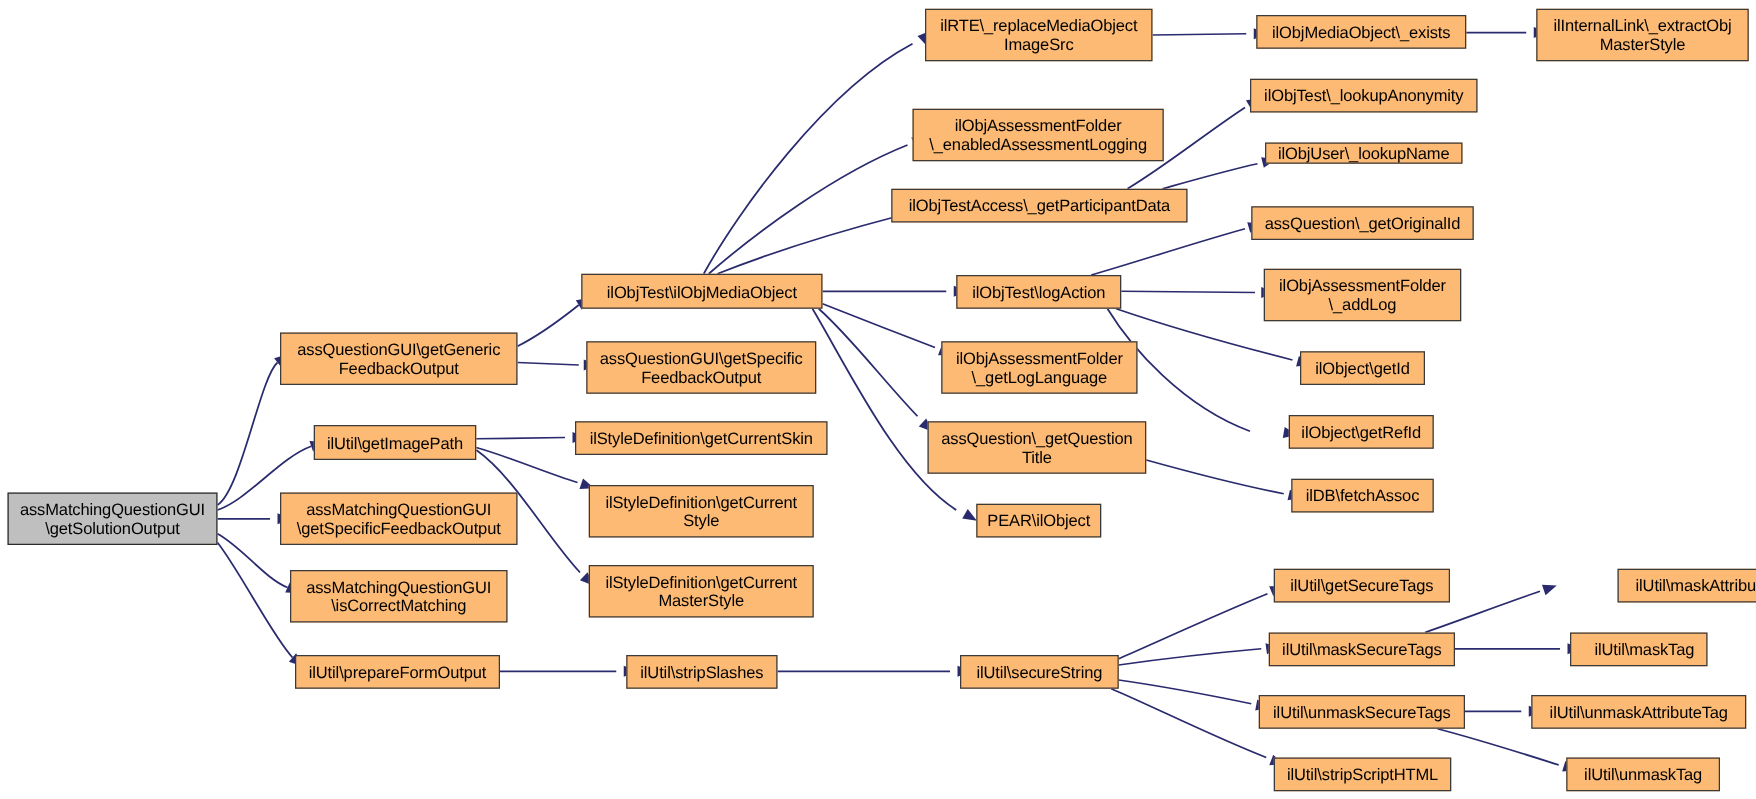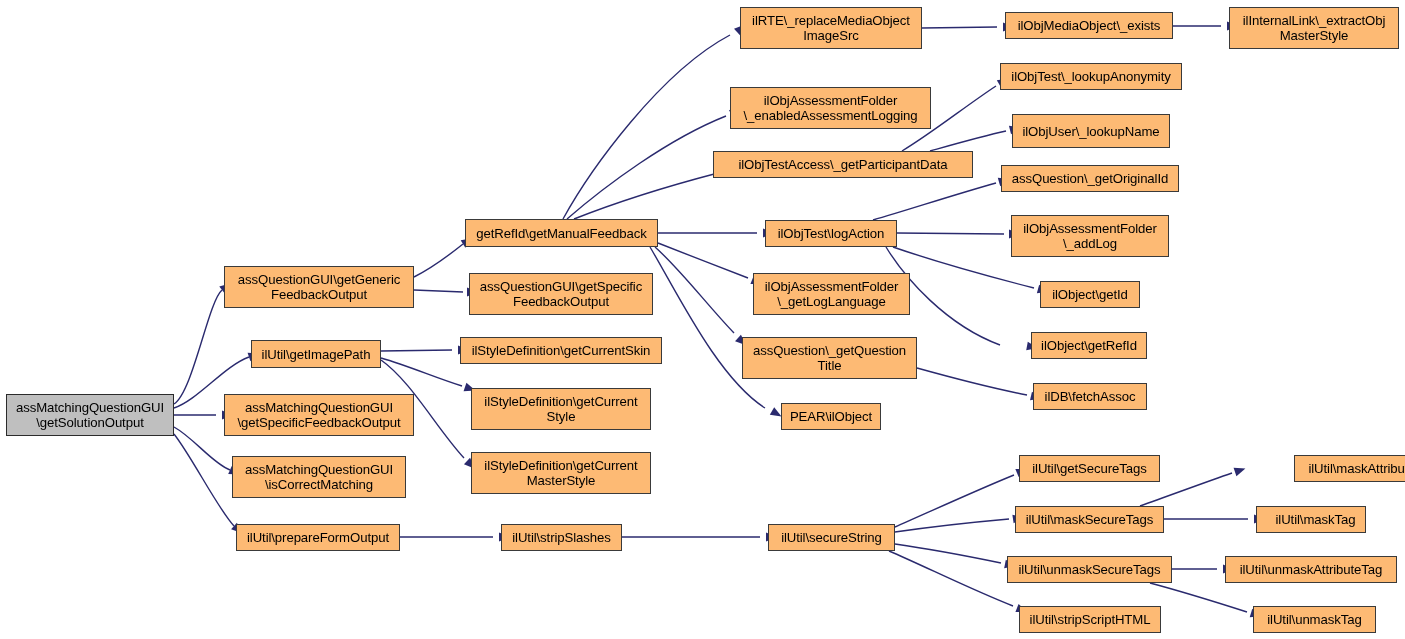--- a/index.html
+++ b/index.html
@@ -200,44 +200,44 @@
       <div class="node highlight" style="left: 6px; top: 394px; width: 168px; height: 42px;">assMatchingQuestionGUI
 \getSolutionOutput</div>
       <div class="node" style="left: 224px; top: 266px; width: 190px; height: 42px;">assQuestionGUI\getGeneric
 FeedbackOutput</div>
       <div class="node" style="left: 251px; top: 340px; width: 130px; height: 28px;">ilUtil\getImagePath</div>
       <div class="node" style="left: 224px; top: 394px; width: 190px; height: 42px;">assMatchingQuestionGUI
 \getSpecificFeedbackOutput</div>
       <div class="node" style="left: 232px; top: 456px; width: 174px; height: 42px;">assMatchingQuestionGUI
 \isCorrectMatching</div>
       <div class="node" style="left: 236px; top: 524px; width: 164px; height: 27px;">ilUtil\prepareFormOutput</div>
-      <div class="node" style="left: 465px; top: 219px; width: 193px; height: 28px;">getRefId\getManualFeedback</div>
+      <div class="node" style="left: 465px; top: 219px; width: 193px; height: 28px;">ilObjTest\ilObjMediaObject</div>
       <div class="node" style="left: 469px; top: 273px; width: 184px; height: 42px;">assQuestionGUI\getSpecific
 FeedbackOutput</div>
       <div class="node" style="left: 460px; top: 337px; width: 202px; height: 27px;">ilStyleDefinition\getCurrentSkin</div>
       <div class="node" style="left: 471px; top: 388px; width: 180px; height: 42px;">ilStyleDefinition\getCurrent
 Style</div>
       <div class="node" style="left: 471px; top: 452px; width: 180px; height: 42px;">ilStyleDefinition\getCurrent
 MasterStyle</div>
       <div class="node" style="left: 501px; top: 524px; width: 121px; height: 27px;">ilUtil\stripSlashes</div>
       <div class="node" style="left: 740px; top: 7px; width: 182px; height: 42px;">ilRTE\_replaceMediaObject
 ImageSrc</div>
       <div class="node" style="left: 730px; top: 87px; width: 201px; height: 42px;">ilObjAssessmentFolder
 \_enabledAssessmentLogging</div>
-      <div class="node" style="left: 713px; top: 151px; width: 260px; height: 27px;">ilObjTestAccess\_getParticipantData</div>
+      <div class="node" style="left: 713px; top: 151px; width: 237px; height: 27px;">ilObjTestAccess\_getParticipantData</div>
       <div class="node" style="left: 765px; top: 220px; width: 132px; height: 27px;">ilObjTest\logAction</div>
       <div class="node" style="left: 753px; top: 273px; width: 157px; height: 42px;">ilObjAssessmentFolder
 \_getLogLanguage</div>
       <div class="node" style="left: 742px; top: 337px; width: 175px; height: 42px;">assQuestion\_getQuestion
 Title</div>
       <div class="node" style="left: 781px; top: 403px; width: 100px; height: 27px;">PEAR\ilObject</div>
       <div class="node" style="left: 768px; top: 524px; width: 127px; height: 27px;">ilUtil\secureString</div>
       <div class="node" style="left: 1005px; top: 12px; width: 168px; height: 27px;">ilObjMediaObject\_exists</div>
       <div class="node" style="left: 1000px; top: 63px; width: 182px; height: 27px;">ilObjTest\_lookupAnonymity</div>
-      <div class="node" style="left: 1012px; top: 114px; width: 158px; height: 34px;">ilObjUser\_lookupName</div>
+      <div class="node" style="left: 1012px; top: 114px; width: 158px; height: 17px;">ilObjUser\_lookupName</div>
       <div class="node" style="left: 1001px; top: 165px; width: 178px; height: 27px;">assQuestion\_getOriginalId</div>
       <div class="node" style="left: 1011px; top: 215px; width: 158px; height: 42px;">ilObjAssessmentFolder
 \_addLog</div>
       <div class="node" style="left: 1040px; top: 281px; width: 100px; height: 27px;">ilObject\getId</div>
       <div class="node" style="left: 1031px; top: 332px; width: 116px; height: 27px;">ilObject\getRefId</div>
       <div class="node" style="left: 1033px; top: 383px; width: 114px; height: 27px;">ilDB\fetchAssoc</div>
       <div class="node" style="left: 1019px; top: 455px; width: 141px; height: 27px;">ilUtil\getSecureTags</div>
       <div class="node" style="left: 1015px; top: 506px; width: 149px; height: 27px;">ilUtil\maskSecureTags</div>
       <div class="node" style="left: 1007px; top: 556px; width: 165px; height: 27px;">ilUtil\unmaskSecureTags</div>
       <div class="node" style="left: 1019px; top: 606px; width: 142px; height: 27px;">ilUtil\stripScriptHTML</div>

